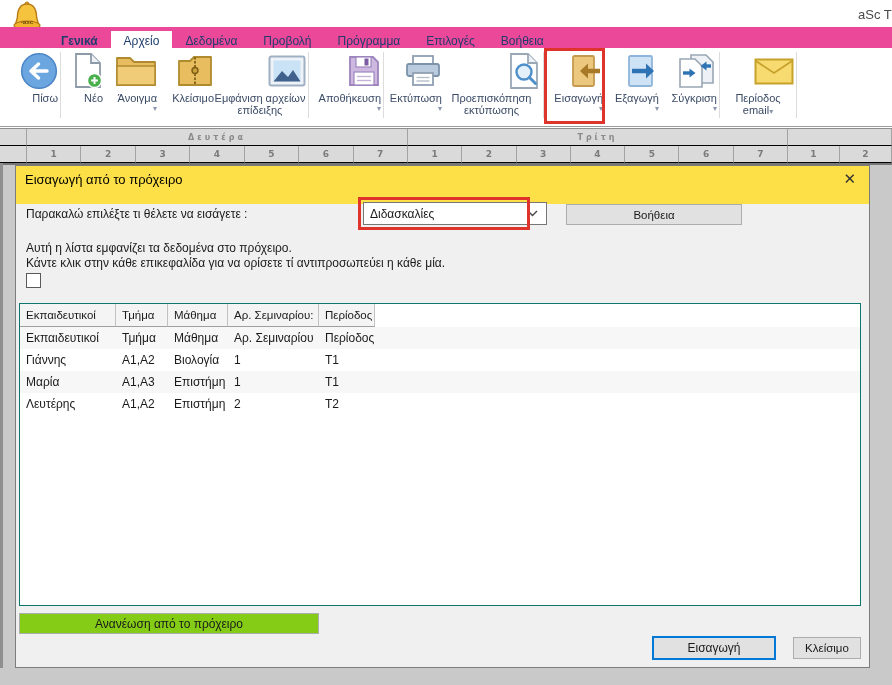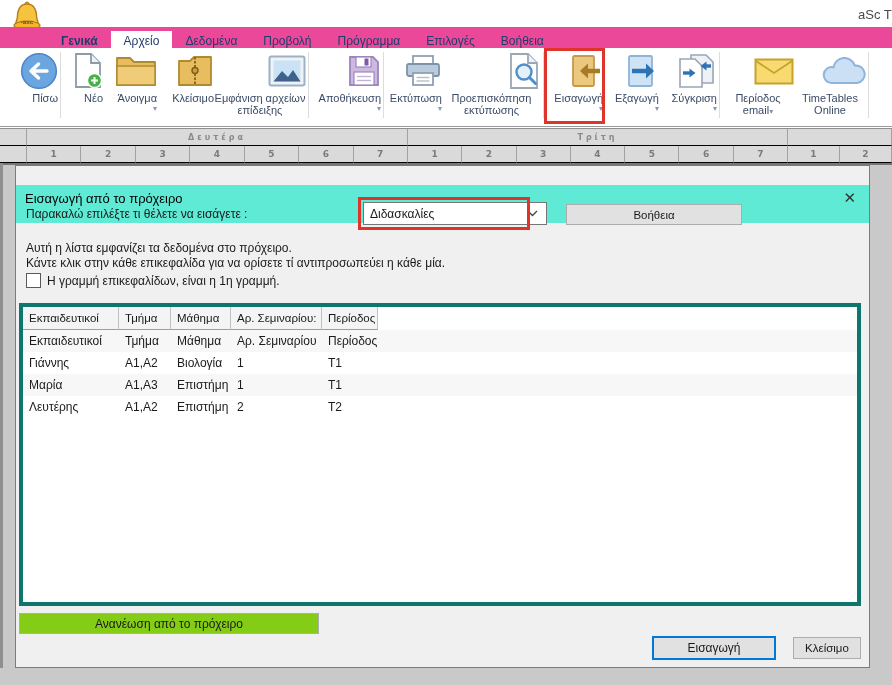--- a/index.html
+++ b/index.html
@@ -36,39 +36,39 @@
   .gc.day{font-family:"DejaVu Sans",sans-serif;font-weight:bold;font-size:8px;
           letter-spacing:3px;color:#8a8a8a;}
   .gc.num{font-family:"DejaVu Sans",sans-serif;font-weight:bold;font-size:9px;color:#7b7b7b;}
   .stub{width:27px;}
   .g1{width:381px;}.g2{width:380px;}.g3{flex:1;}
   .numgrp{display:flex;}
   .numgrp .gc{flex:1;}
   
   .dialog{position:absolute;left:15px;top:165px;width:855px;height:503px;background:#f0f0f0;
           border:1px solid #7c7c7c;box-sizing:border-box;}
-  .dlg-titlebar{position:absolute;left:0;top:0;right:0;height:38px;background:#5eead4;margin-top:19px;}
+  .dlg-titlebar{position:absolute;left:0;top:0;right:0;height:38px;background:#fde047;}
   .dlg-title{position:absolute;left:9px;top:6px;font-size:13px;color:#000;}
   .dlg-close{position:absolute;right:10px;top:4px;font-size:15px;color:#333;cursor:default;padding:0 3px;}
   .prompt{position:absolute;left:10px;top:41px;font-size:12px;}
   .combo-wrap{position:absolute;left:342px;top:31px;width:172px;height:33px;}
   .combo-red{position:absolute;left:0;top:0;right:0;bottom:0;border:3px solid #de342b;pointer-events:none;}
   .combo{position:absolute;left:5px;top:5px;width:184px;height:23px;background:#fff;
          border:1px solid #767676;box-sizing:border-box;display:flex;align-items:center;
          justify-content:space-between;padding:0 8px 0 6px;font-size:12px;}
   .btn{background:#e1e1e1;border:1px solid #adadad;font-size:11.5px;color:#1a1a1a;
        font-family:"Liberation Sans",sans-serif;display:flex;align-items:center;justify-content:center;
        box-sizing:border-box;}
   .help-btn{position:absolute;left:550px;top:38px;width:176px;height:21px;}
   .info1{position:absolute;left:10px;top:75px;font-size:12px;}
   .info2{position:absolute;left:10px;top:90px;font-size:12px;}
   .cbrow{position:absolute;left:10px;top:107px;display:flex;align-items:center;font-size:12px;}
   .checkbox{width:13px;height:13px;background:#fff;border:1px solid #5a5a5a;margin-right:6px;display:inline-block;}
   .ltable{position:absolute;left:3px;top:137px;width:842px;height:303px;background:#fff;
-          border:4px solid #0f766e;box-sizing:border-box;overflow:hidden;}
+          border:1px solid #0f766e;box-sizing:border-box;overflow:hidden;}
   .thead{display:flex;height:23px;}
   .th{background:#f4f4f4;border-right:1px solid #c2c2c2;border-bottom:1px solid #9f9f9f;
       box-sizing:border-box;font-size:11.5px;display:flex;align-items:center;padding-left:6px;cursor:default;}
   .th-fill{flex:1;background:#fff;}
   .trow{display:flex;height:22px;}
   .trow.alt{background:#f7f7f7;}
   .td{box-sizing:border-box;font-size:12px;display:flex;align-items:center;padding-left:6px;}
   .c0{width:96px;}.c1{width:52px;}.c2{width:60px;}.c3{width:91px;}.c4{width:56px;}
   .refresh-btn{position:absolute;left:3px;top:447px;width:300px;height:21px;font-size:12px;background:#84cc16;}
   .import-btn{position:absolute;left:636px;top:470px;width:124px;height:24px;border:2px solid #0078d7;font-size:12px;}
@@ -252,28 +252,20 @@
   <div class="tbi" style="width:72px">
     <span class="ic">
       <svg width="40" height="27" viewBox="0 0 40 27">
         <rect x="1.5" y="1.5" width="37" height="24" fill="#f7da70" stroke="#c7a22b" stroke-width="2"></rect>
         <path d="M2 3 L20 15 L38 3" fill="none" stroke="#c7a22b" stroke-width="1.8"></path>
       </svg>
     </span>
     <div class="lbl"><span>Περίοδος email</span><span class="caret">▾</span></div>
   </div>
 
-  <div class="tbi" style="width:72px">
-    <span class="ic">
-      <svg width="46" height="32" viewBox="0 0 46 32">
-        <path d="M37 28 H12 A8 8 0 1 1 13.5 12.2 A11 11 0 0 1 34.8 10.5 A8.6 8.6 0 0 1 37 28 Z" fill="#cce0f5" stroke="#8cb4dc" stroke-width="2"></path>
-      </svg>
-    </span>
-    <div class="lbl"><span>TimeTables Online</span></div>
-  </div>
 
   <div class="sep"></div>
 </div>
 
 <div class="backplane">
   <div class="tt-grid">
     <div class="gr">
       <div class="gc stub"></div>
       <div class="gc day g1">Δευτέρα</div>
       <div class="gc day g2">Τρίτη</div>
@@ -326,21 +318,20 @@
     <div class="combo-red"></div>
   </div>
 
   <button class="btn help-btn">Βοήθεια</button>
 
   <div class="info1">Αυτή η λίστα εμφανίζει τα δεδομένα στο πρόχειρο.</div>
   <div class="info2">Κάντε κλικ στην κάθε επικεφαλίδα για να ορίσετε τί αντιπροσωπεύει η κάθε μία.</div>
 
   <div class="cbrow">
     <span class="checkbox"></span>
-    <span>Η γραμμή επικεφαλίδων, είναι η 1η γραμμή.</span>
   </div>
 
   <div class="ltable">
     <div class="thead">
       <div class="th c0">Εκπαιδευτικοί</div>
       <div class="th c1">Τμήμα</div>
       <div class="th c2">Μάθημα</div>
       <div class="th c3">Αρ. Σεμιναρίου:</div>
       <div class="th c4">Περίοδος</div>
       <div class="th-fill"></div>

